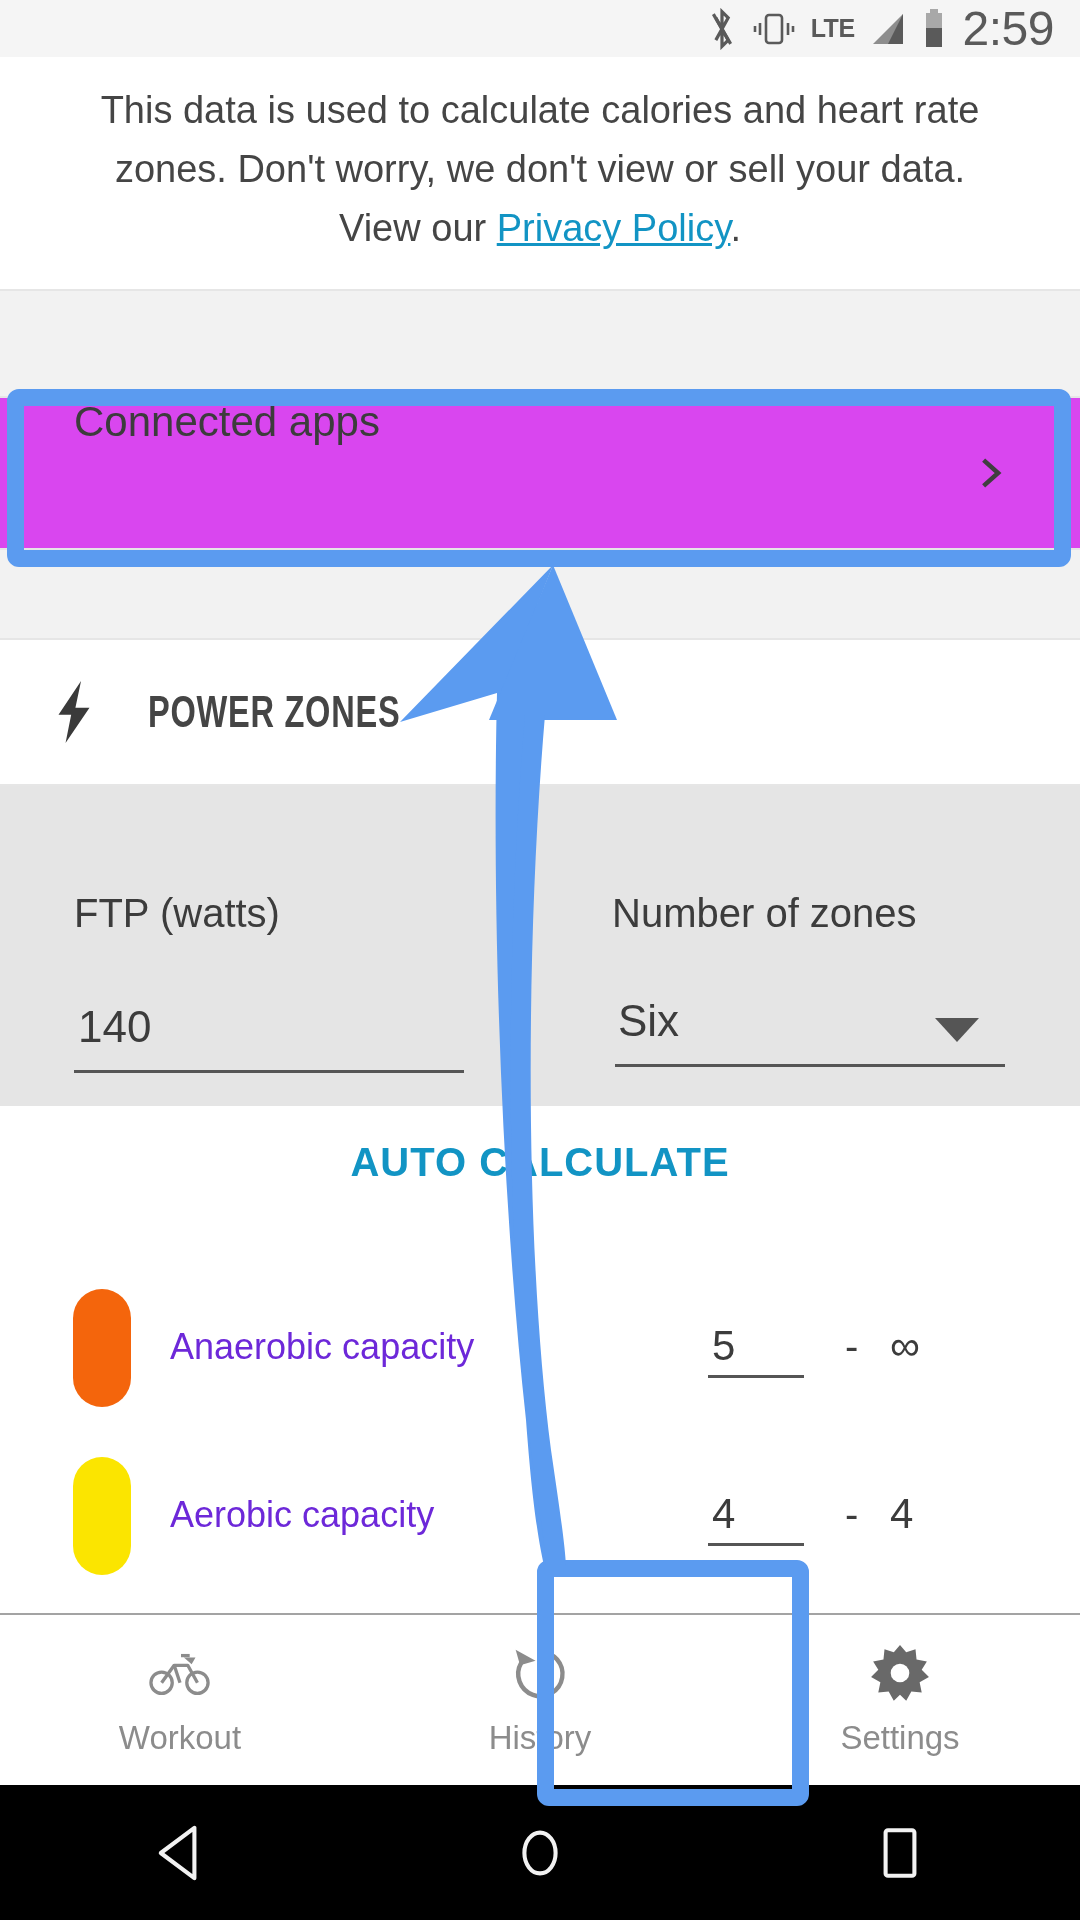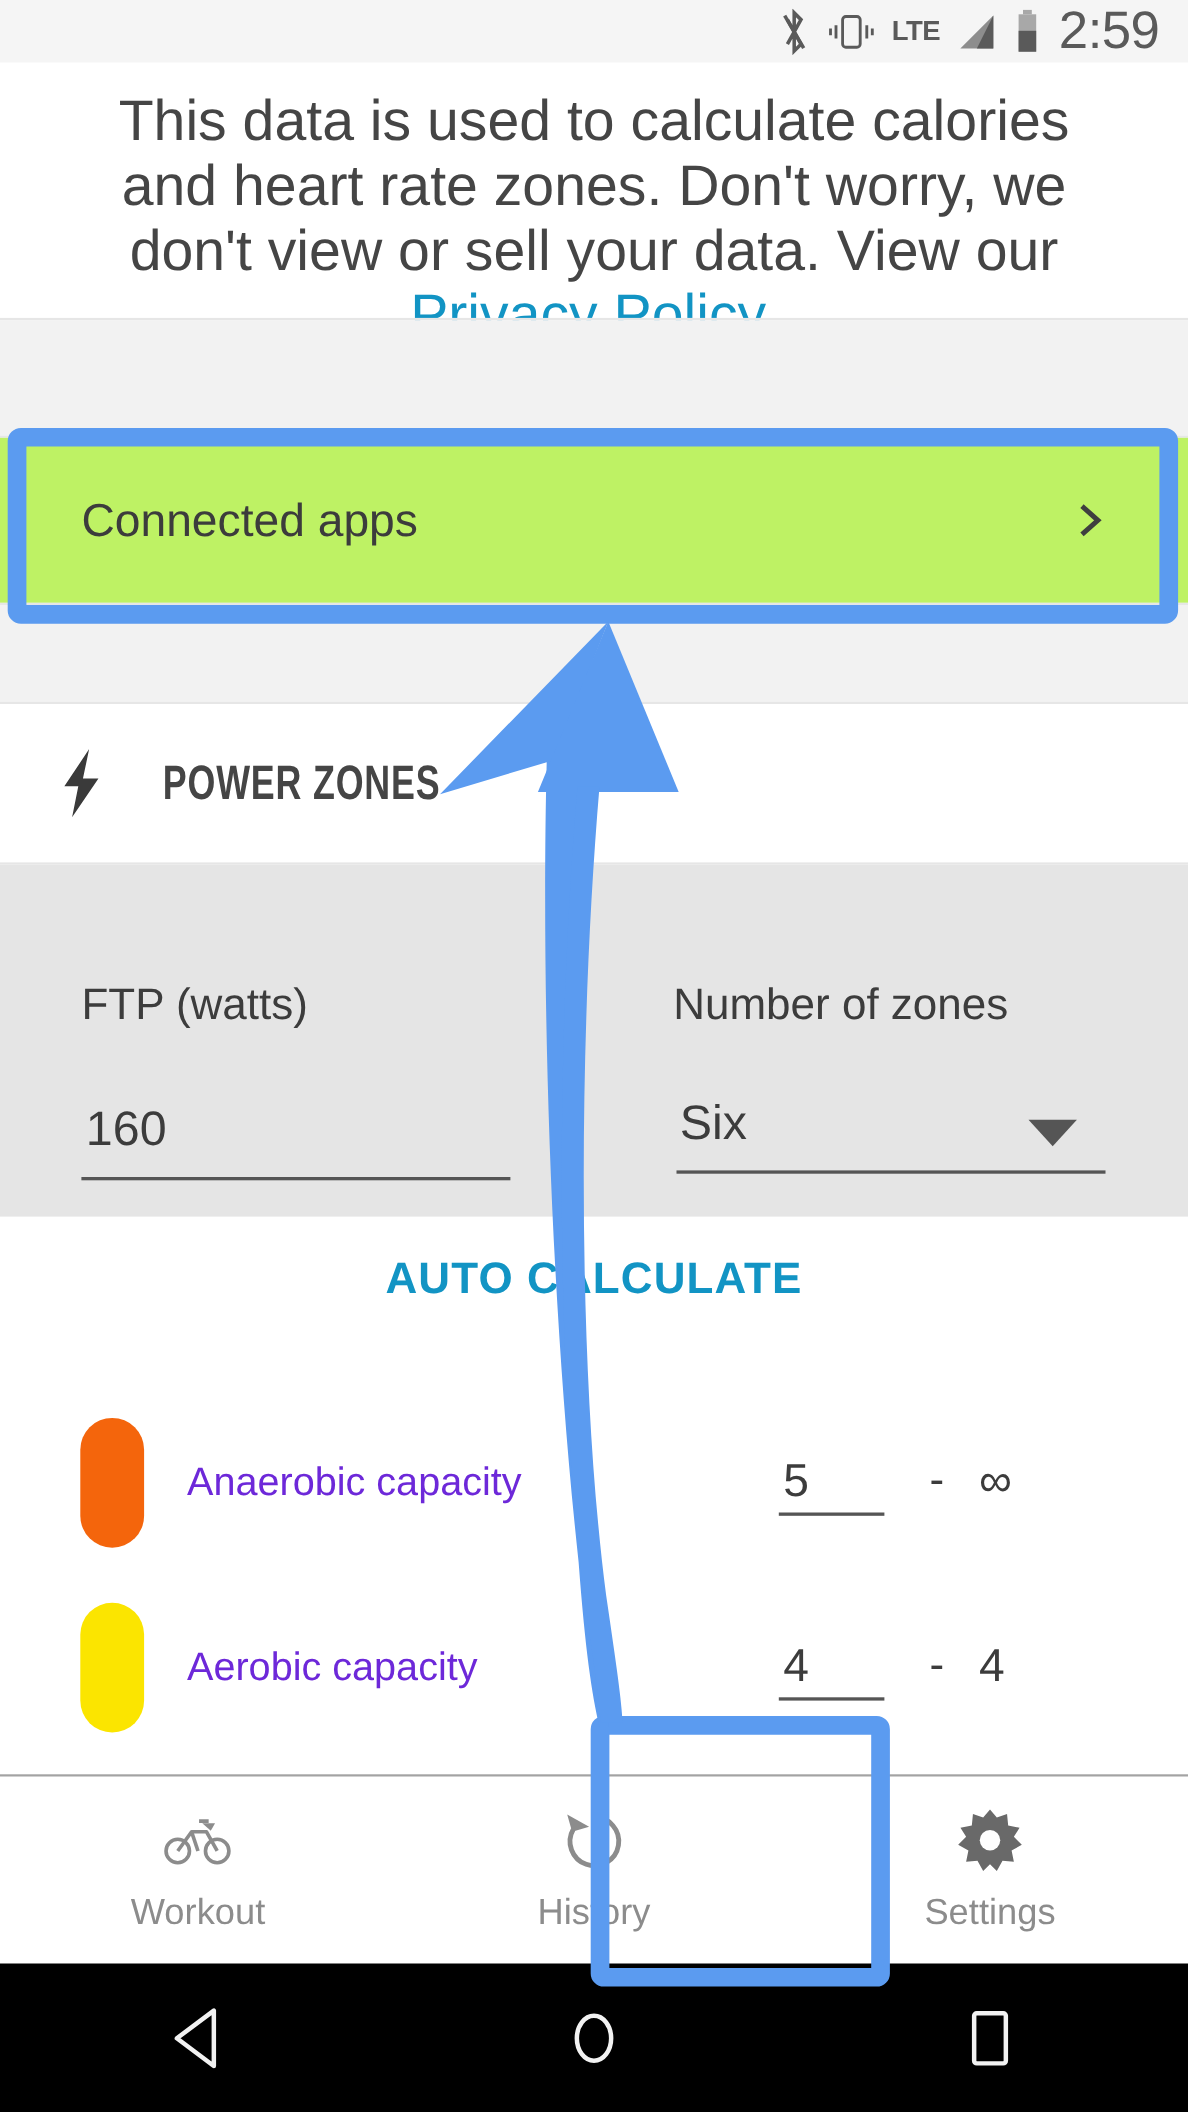--- a/index.html
+++ b/index.html
@@ -29,33 +29,33 @@
 
   
   .privacy-block{
     position:absolute;left:0;top:57px;width:1080px;height:232px;
     background:#fff;box-sizing:border-box;
     display:flex;align-items:flex-start;justify-content:center;
     padding-top:24px;
   }
   .privacy-text{
     width:940px;text-align:center;
-    font-size:52px;line-height:59px;color:#454545;
+    font-size:38px;line-height:59px;color:#454545;
   }
   .privacy-link{color:#1294c4;text-decoration:underline;}
 
   
   .sep{position:absolute;left:0;width:1080px;background:#f2f2f2;}
   .hairline{position:absolute;left:0;width:1080px;height:2px;background:#e6e6e6;}
 
   
   .conn-row{
     position:absolute;left:0;top:398px;width:1080px;height:150px;
-    background:#bef264;box-sizing:border-box;
-    display:flex;align-items:center;
+    background:#d946ef;box-sizing:border-box;
+    display:flex;
   }
   .conn-label{
     margin-left:74px;font-size:42px;color:#3c3c3c;
   }
   .chev{
     position:absolute;right:72px;top:50%;transform:translateY(-50%);
     width:34px;height:34px;
   }
 
   
@@ -205,21 +205,21 @@
     <svg class="pz-bolt" viewBox="0 0 28 44">
       <path d="M19 0 L3 24 L12 24 L8 44 L25 19 L15 19 Z" fill="#3a3a3a"></path>
     </svg>
     <span class="pz-title">POWER ZONES</span>
   </div>
 
   <div class="hairline" style="top:784px;"></div>
 
   <div class="fields">
     <span class="field field-label ftp-label">FTP (watts)</span>
-    <span class="field field-value ftp-value">160</span>
+    <span class="field field-value ftp-value">140</span>
     <div class="ftp-line underline"></div>
 
     <span class="field field-label zones-label">Number of zones</span>
     <span class="field field-value zones-value">Six</span>
     <div class="zones-caret"></div>
     <div class="zones-line underline"></div>
   </div>
 
   <div class="auto-calc">AUTO CALCULATE</div>
 

